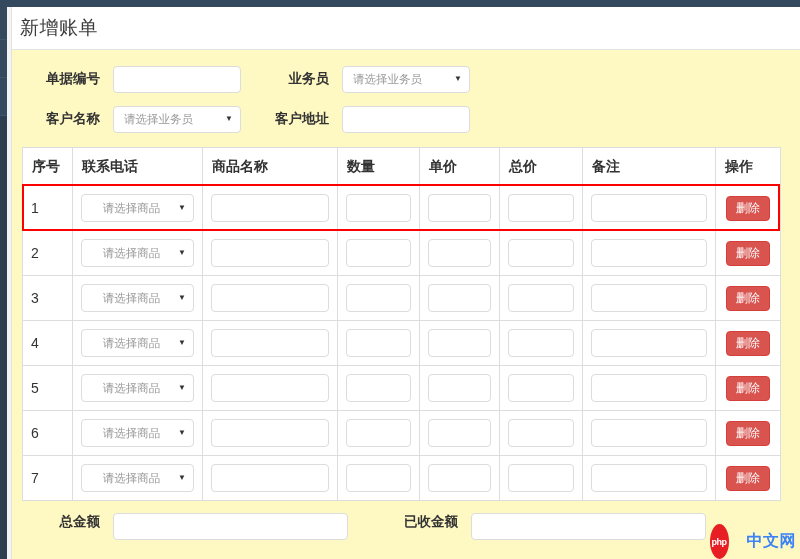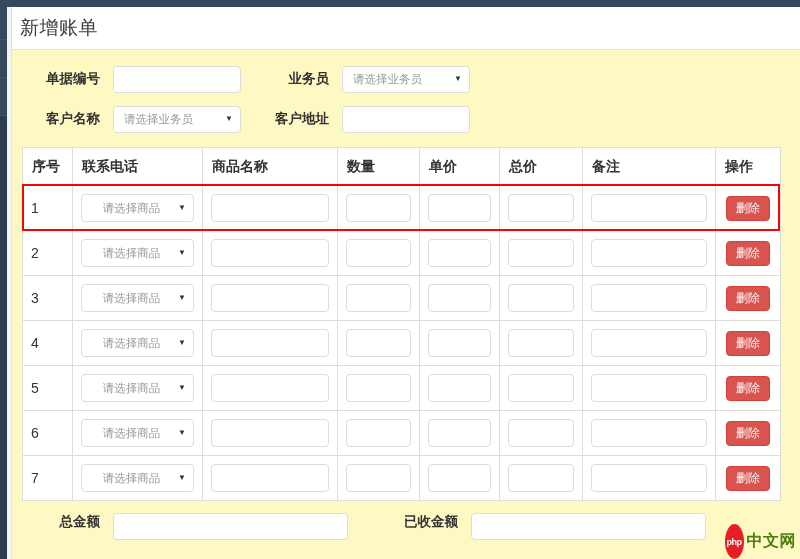--- a/index.html
+++ b/index.html
@@ -258,24 +258,24 @@
     background: #e81e25;
     color: #ffffff;
     font-size: 9px;
     font-weight: bold;
     display: flex;
     align-items: center;
     justify-content: center;
     letter-spacing: -0.5px;
   }
   .wm-text {
-    margin-left: 3px;
+    margin-left: 18px;
     font-size: 16px;
     font-weight: bold;
-    color: #4d7c0f;
+    color: #3b82f6;
     letter-spacing: 0.5px;
   }
 
   
   col.w-idx  { width: 50px; }
   col.w-code { width: 130px; }
   col.w-name { width: 135px; }
   col.w-qty  { width: 82px; }
   col.w-price{ width: 80px; }
   col.w-total{ width: 83px; }

